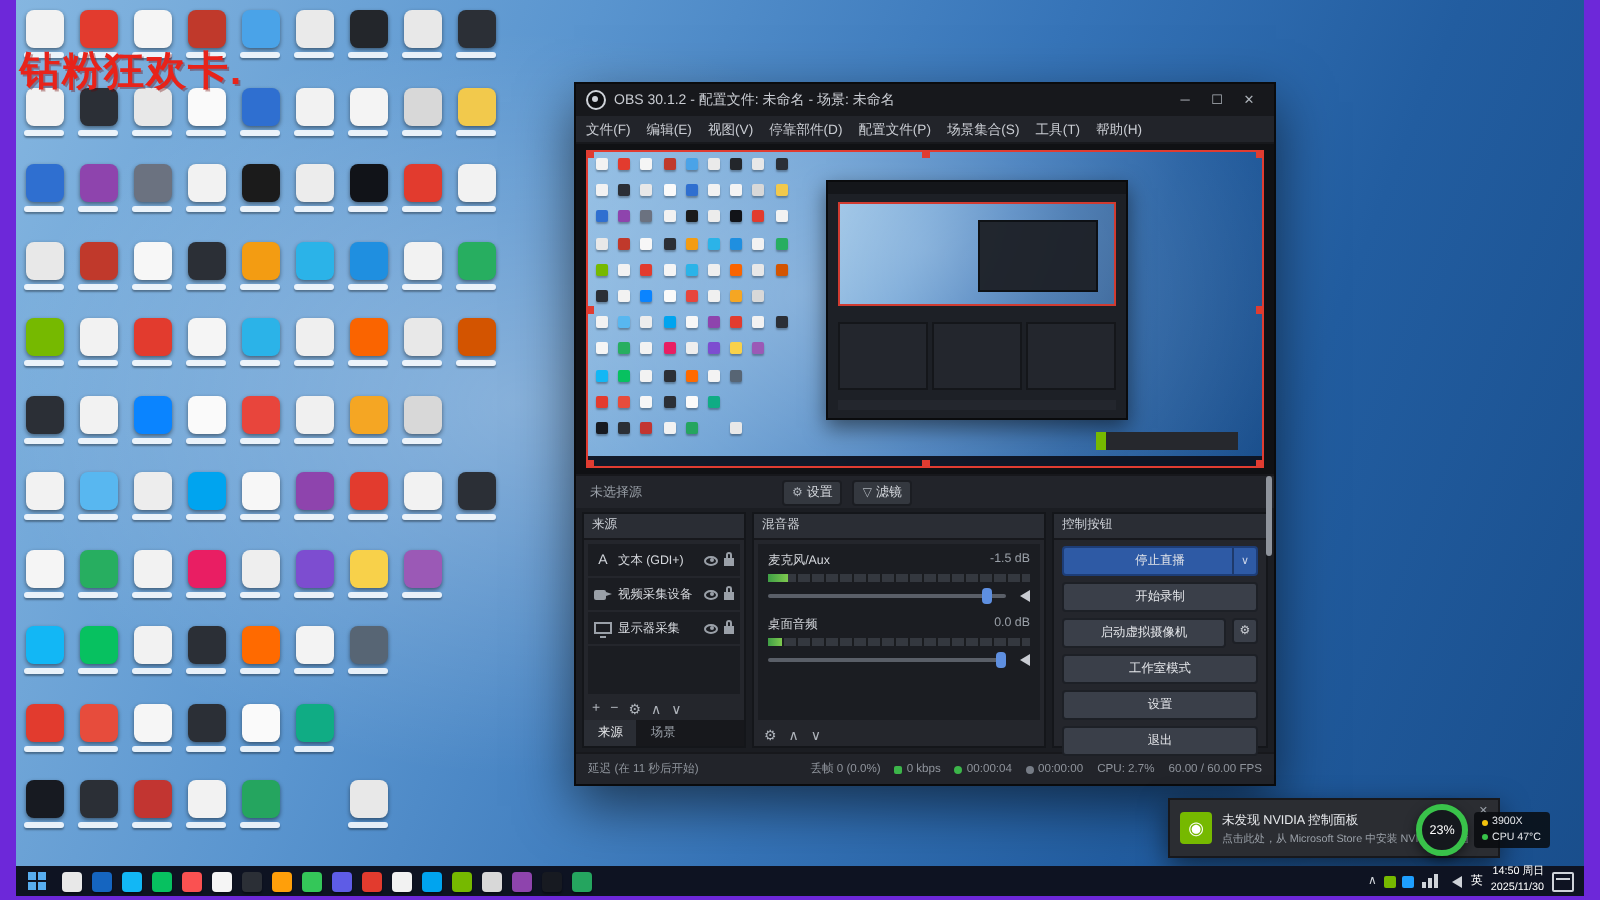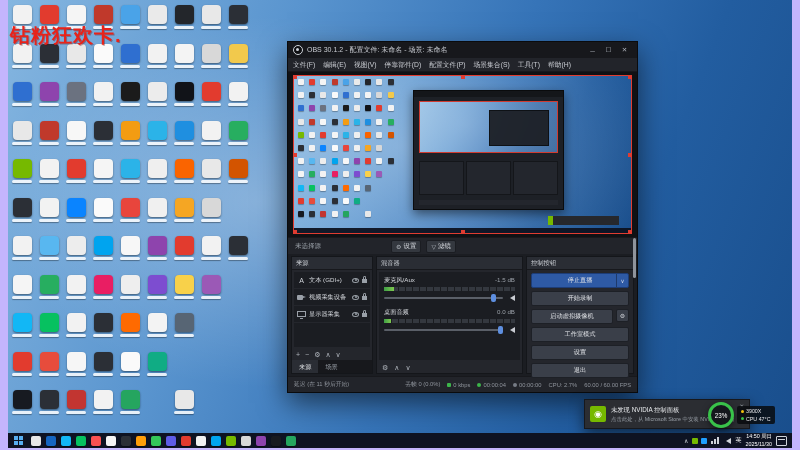--- a/index.html
+++ b/index.html
@@ -1,16 +1,16 @@
 <!DOCTYPE html>
 <html><head>
 <meta charset="utf-8">
 <style>
   html,body{margin:0;padding:0;background:#000;}
-  .stage{position:relative;width:800px;height:450px;background:#c4b5fd;overflow:hidden;
+  .stage{position:relative;width:800px;height:450px;background:#6d28d9;overflow:hidden;
          font-family:"Liberation Sans","DejaVu Sans",sans-serif;-webkit-font-smoothing:antialiased;}
   .desktop{position:absolute;left:8px;right:8px;top:0;bottom:2px;overflow:hidden;}
   .wallpaper-bg{background:
      radial-gradient(ellipse 420px 300px at 32% 45%, rgba(255,255,255,.30), rgba(255,255,255,0) 62%),
      linear-gradient(112deg,#85b6e0 0%,#5a95cf 30%,#3674b8 55%,#225da0 75%,#194e8c 100%);}
 
   
   .icon-grid{position:absolute;inset:0;}
   .desk-icon{position:absolute;width:24px;display:flex;flex-direction:column;align-items:center;gap:2px;}
   .di-glyph{width:19px;height:19px;border-radius:4px;box-shadow:0 1px 2px rgba(0,0,0,.45);}

